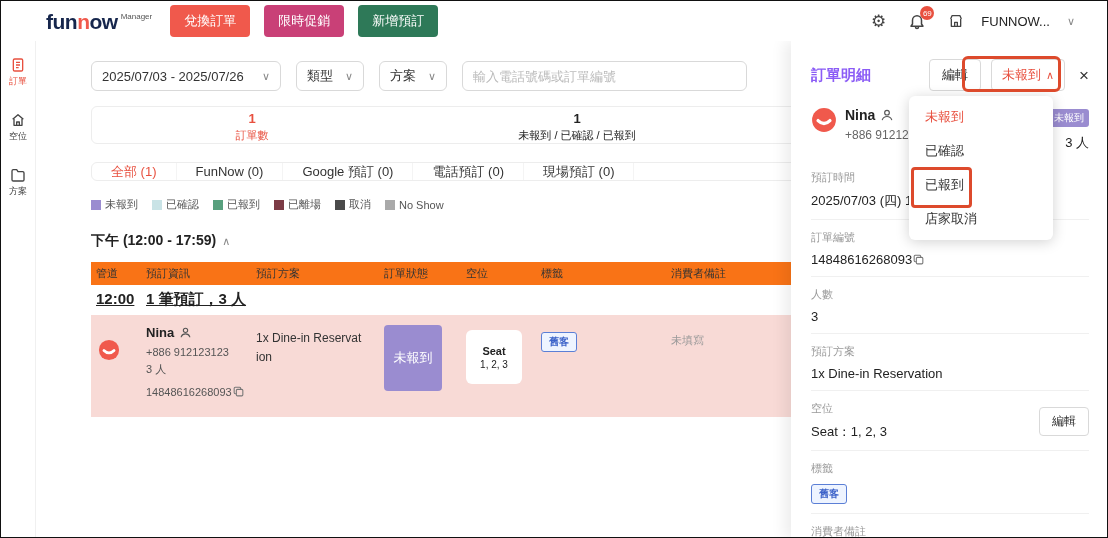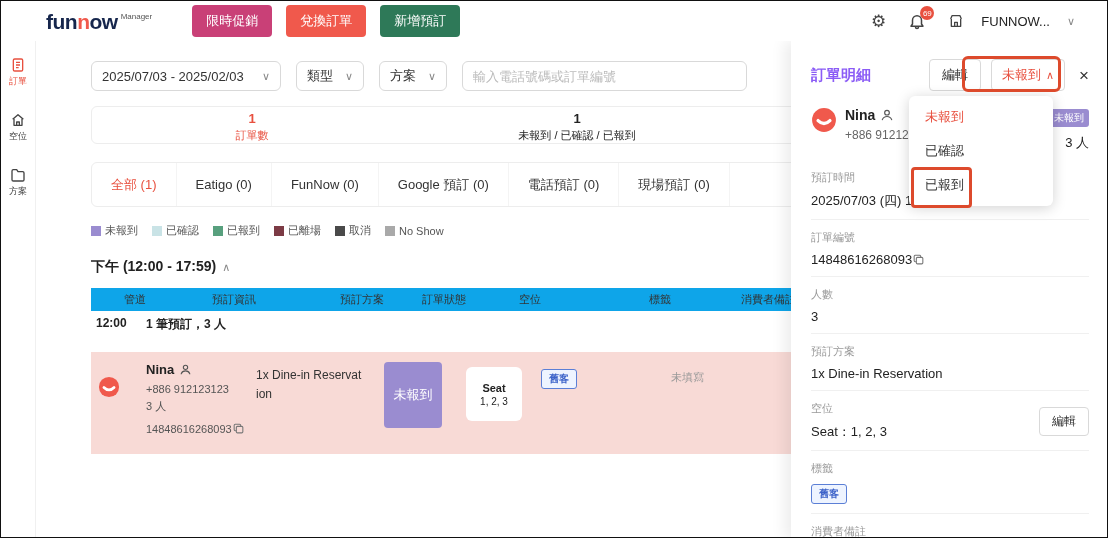--- a/index.html
+++ b/index.html
@@ -2,21 +2,21 @@
 <html><head>
 <meta charset="utf-8">
 <style>
   * { margin:0; padding:0; box-sizing:border-box; }
   html,body { background:#fff; }
   body { font-family:"Liberation Sans","DejaVu Sans",sans-serif; }
   .app { position:relative; width:1108px; height:538px; background:#fff; overflow:hidden; border:1px solid #111; }
 
   
   .topbar { position:absolute; top:0; left:0; right:0; height:40px; background:#fff; display:flex; align-items:center; padding-left:45px; z-index:45; }
-  .logo { display:flex; align-items:flex-start; gap:3px; margin-right:40px; cursor:pointer;justify-content:center; }
+  .logo { display:flex; align-items:flex-start; gap:3px; margin-right:18px; cursor:pointer;justify-content:center; }
   .logo-text { font-size:21px; font-weight:800; color:#16264C; letter-spacing:-0.5px; line-height:1; }
   .logo-orange { color:#F0594C; }
   .logo-sub { font-size:8px; color:#555; margin-top:1px; }
   .hbtn { border:none; color:#fff; font-size:13px; padding:7px 14px; border-radius:4px; margin-right:14px; cursor:pointer; font-family:inherit; white-space:nowrap; }
   .hbtn.redeem { background:#F0594C; }
   .hbtn.promo  { background:#C94077; }
   .hbtn.newbk  { background:#2E7958; }
   .topbar-right { margin-left:auto; display:flex; align-items:center; gap:22px; padding-right:32px; }
   .gear { font-size:17px; color:#444; cursor:pointer; line-height:1; }
   .bell-wrap { position:relative; display:inline-flex; cursor:pointer; }
@@ -44,34 +44,34 @@
   .search-box input::placeholder { color:#BBB; }
 
   .stats { width:980px; border:1px solid #EDEDED; border-radius:6px; display:flex; height:38px; margin-bottom:18px; background:#fff; }
   .stat { text-align:center; padding-top:4px; }
   .stat-orders { width:320px; }
   .stat-status { width:330px; }
   .stat-num { font-size:13px; font-weight:700; color:#222; line-height:1.3; }
   .stat-lbl { font-size:11px; color:#222; }
   .red { color:#E8503F !important; }
 
-  .tabs { width:980px; border:1px solid #EDEDED; border-radius:6px; display:flex; height:45px; align-items:stretch; margin-bottom:16px; background:#fff; }
+  .tabs { width:980px; border:1px solid #EDEDED; border-radius:6px; display:flex; height:19px; align-items:stretch; margin-bottom:16px; background:#fff; }
   .tab { display:flex; align-items:center; padding:0 19px; font-size:13px; color:#333; border-right:1px solid #F4F4F4; cursor:pointer; white-space:nowrap; }
   .tab.active { color:#E8503F; }
 
   .legend { display:flex; gap:14px; align-items:center; margin-bottom:20px; }
   .lg { display:flex; align-items:center; gap:4px; font-size:11px; color:#555; }
   .sq { width:10px; height:10px; display:inline-block; }
 
   .section-title { font-size:14px; color:#222; font-weight:700; margin-bottom:12px; display:flex; align-items:center; gap:6px; cursor:pointer; }
   .chev-up { color:#888; font-size:11px; font-weight:400; }
 
   .tgrid { display:grid; grid-template-columns:50px 110px 128px 82px 75px 130px 125px; width:700px; }
-  .thead { background:#0ea5e9; font-size:11px; color:#333; padding:4px 16px 4px 5px;text-align:right; }
-  .time-row { font-size:12px; font-weight:700; color:#222; padding:5px 0 19px 5px; }
+  .thead { background:#f97316; font-size:11px; color:#333; padding:4px 16px 4px 5px; }
+  .time-row { font-size:15px; font-weight:700; color:#222; padding:5px 0 6px 5px;text-decoration:underline; }
   .time-sum { grid-column:2 / -1; }
   .booking { background:#F8DAD6; padding:10px 0 14px 5px; min-height:102px; cursor:pointer; }
   .funnow-circle { display:inline-flex; }
   .funnow-circle svg { width:22px; height:22px; }
   .c-channel { padding-top:14px; padding-left:2px; }
   .name-row { display:flex; align-items:center; gap:5px; font-size:13px; font-weight:700; color:#222; }
   .name-row svg, .id-line svg { width:13px; height:13px; }
   .sub { font-size:11px; color:#555; }
   .mt6 { margin-top:6px; } .mt4 { margin-top:4px; } .mt8 { margin-top:8px; }
   .id-line { display:flex; align-items:center; }
@@ -121,22 +121,22 @@
 </head>
 <body>
 
 <div class="app">
 
   <header class="topbar">
     <div class="logo">
       <span class="logo-text"><span>fun</span><span class="logo-orange">n</span><span>ow</span></span>
       <span class="logo-sub">Manager</span>
     </div>
+    <button class="hbtn redeem">兌換訂單</button>
     <button class="hbtn promo">限時促銷</button>
-    <button class="hbtn redeem">兌換訂單</button>
     <button class="hbtn newbk">新增預訂</button>
 
     <div class="topbar-right">
       <span class="gear">⚙</span>
       <span class="bell-wrap">
         <svg viewBox="0 0 24 24" fill="none" stroke="#444" stroke-width="2" stroke-linejoin="round">
             <path d="M6 16v-5a6 6 0 0 1 12 0v5l2 3H4z"></path>
             <path d="M10 20a2 2 0 0 0 4 0"></path>
           </svg>
         <span class="bell-badge">69</span>
@@ -174,21 +174,21 @@
           <path d="M3 6a2 2 0 0 1 2-2h5l2 3h7a2 2 0 0 1 2 2v10a2 2 0 0 1-2 2H5a2 2 0 0 1-2-2z"></path>
         </svg>
       <span class="lbl">方案</span>
     </div>
   </aside>
 
   <main class="content">
 
     <div class="filter-row">
       <div class="select sel-date">
-        <span>2025/07/03 - 2025/02/03</span>
+        <span>2025/07/03 - 2025/07/26</span>
         <span class="chev">∨</span>
       </div>
       <div class="select sel-type">
         <span>類型</span>
         <span class="chev">∨</span>
       </div>
       <div class="select sel-plan">
         <span>方案</span>
         <span class="chev">∨</span>
       </div>
@@ -203,21 +203,20 @@
         <div class="stat-lbl red">訂單數</div>
       </div>
       <div class="stat stat-status">
         <div class="stat-num">1</div>
         <div class="stat-lbl">未報到 / 已確認 / 已報到</div>
       </div>
     </div>
 
     <div class="tabs">
       <div class="tab active">全部 (1)</div>
-      <div class="tab">Eatigo (0)</div>
       <div class="tab">FunNow (0)</div>
       <div class="tab">Google 預訂 (0)</div>
       <div class="tab">電話預訂 (0)</div>
       <div class="tab">現場預訂 (0)</div>
     </div>
 
     <div class="legend">
       <span class="lg">
           <span class="sq" style="background-color: rgb(154, 140, 208);"></span>
           <span>未報到</span>
@@ -384,18 +383,19 @@
 
     <div class="field field-note">
       <div class="field-label">消費者備註</div>
     </div>
   </section>
 
   <div class="status-menu">
     <div class="menu-item selected">未報到</div>
     <div class="menu-item">已確認</div>
     <div class="menu-item">已報到</div>
+    <div class="menu-item">店家取消</div>
   </div>
 
   <div class="ann ann1"></div>
   <div class="ann ann2"></div>
 
 </div>
 
 </body></html>

